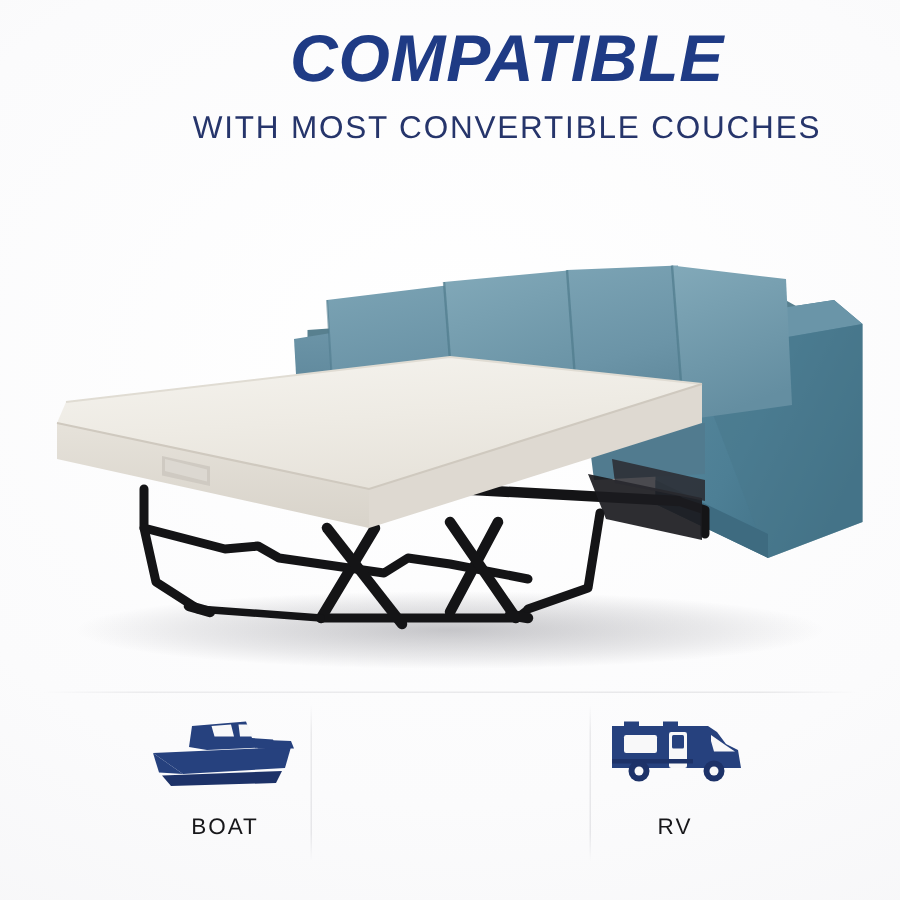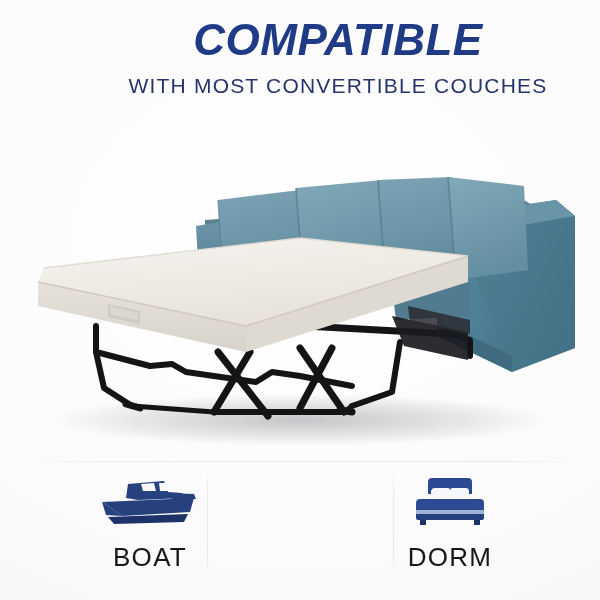--- a/index.html
+++ b/index.html
@@ -70,21 +70,21 @@
     display:flex;flex-direction:column;
     align-items:center;justify-content:flex-start;
     padding-top:8px;
   }
   .cell .glyph{
     height:62px;
     display:flex;align-items:center;justify-content:center;
   }
   .cell .cap{
     margin-top:12px;
-    font-size:26px;
+    font-size:15px;
     font-weight:normal;
     letter-spacing:1.3px;
     color:#17171a;
     line-height:1;
   }
 </style>
 </head>
 <body>
 
 <div class="canvas">
@@ -211,39 +211,44 @@
             <path d="M4 30 L96 26 L92 40 L24 44 Z"></path>
             <path d="M4 30 L24 44 L8 43 Z"></path>
             <path d="M10 45 L90 42 L86 50 L16 52 Z" fill="#1d3268"></path>
             <path d="M70 21 L96 22 L98 27 L74 27 Z"></path>
           </g>
         </svg>
       </div>
       <div class="cap">BOAT</div>
     </div>
 
-
     <div class="cell">
       <div class="glyph">
         <svg width="104" height="58" viewBox="0 0 104 58" xmlns="http://www.w3.org/2000/svg">
-          <g>
-
-            <path d="M34 6 L70 6 Q74 6 74 10 L74 22 L30 22 L30 10 Q30 6 34 6 Z" fill="#2c4a93"></path>
-
-            <path d="M33 20 Q33 16 37 16 L50 16 Q52 16 52 19 L52 27 L33 27 Z" fill="#f6f7fa"></path>
-            <path d="M52 19 Q52 16 55 16 L68 16 Q71 16 71 20 L71 27 L52 27 Z" fill="#f6f7fa"></path>
-
-            <path d="M22 27 L82 27 Q86 27 86 31 L86 38 L18 38 L18 31 Q18 27 22 27 Z" fill="#2c4a93"></path>
-
-            <rect x="18" y="38" width="68" height="4" fill="#9fb3d8"></rect>
-
-            <path d="M18 42 L86 42 L86 46 Q86 48 84 48 L20 48 Q18 48 18 46 Z" fill="#24407f"></path>
-
-            <rect x="22" y="48" width="6" height="5" fill="#1d3268"></rect>
-            <rect x="76" y="48" width="6" height="5" fill="#1d3268"></rect>
+          <g fill="#26417e">
+
+            <rect x="18" y="9" width="10" height="3"></rect>
+            <rect x="44" y="9" width="10" height="3"></rect>
+
+            <path d="M10 12 L74 12 L80 16 L86 24 L94 28 L96 40 L10 40 Z"></path>
+
+            <path d="M76 18 L86 25 L92 29 L78 29 L76 22 Z" fill="#f8f8f9"></path>
+
+            <rect x="18" y="18" width="22" height="12" rx="1.5" fill="#f8f8f9"></rect>
+
+            <rect x="48" y="16" width="12" height="24" rx="1.5" fill="#f8f8f9"></rect>
+            <rect x="50" y="18" width="8" height="9" rx="1" fill="#26417e"></rect>
+
+            <rect x="10" y="34" width="54" height="3" fill="#1d3268"></rect>
+
+            <circle cx="28" cy="42" r="7" fill="#1d3268"></circle>
+            <circle cx="28" cy="42" r="3" fill="#f8f8f9"></circle>
+            <circle cx="78" cy="42" r="7" fill="#1d3268"></circle>
+            <circle cx="78" cy="42" r="3" fill="#f8f8f9"></circle>
           </g>
         </svg>
       </div>
-      <div class="cap">DORM</div>
+      <div class="cap">RV</div>
     </div>
+
 
   </div>
 </div>
 
 </body></html>

